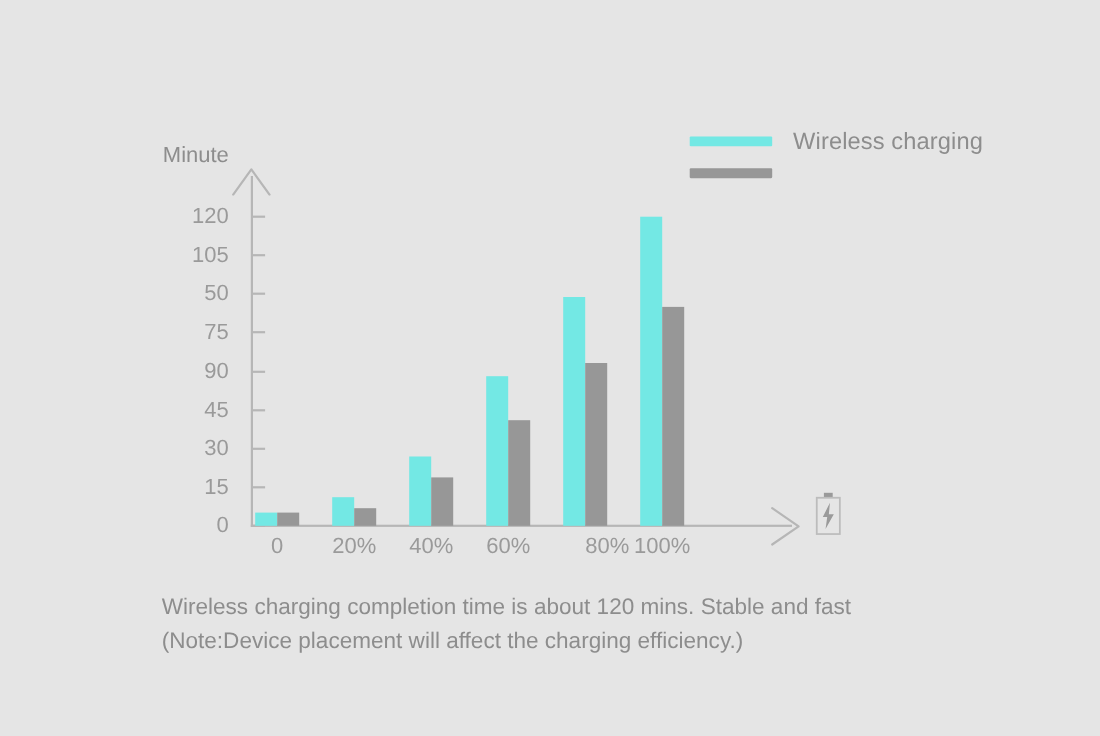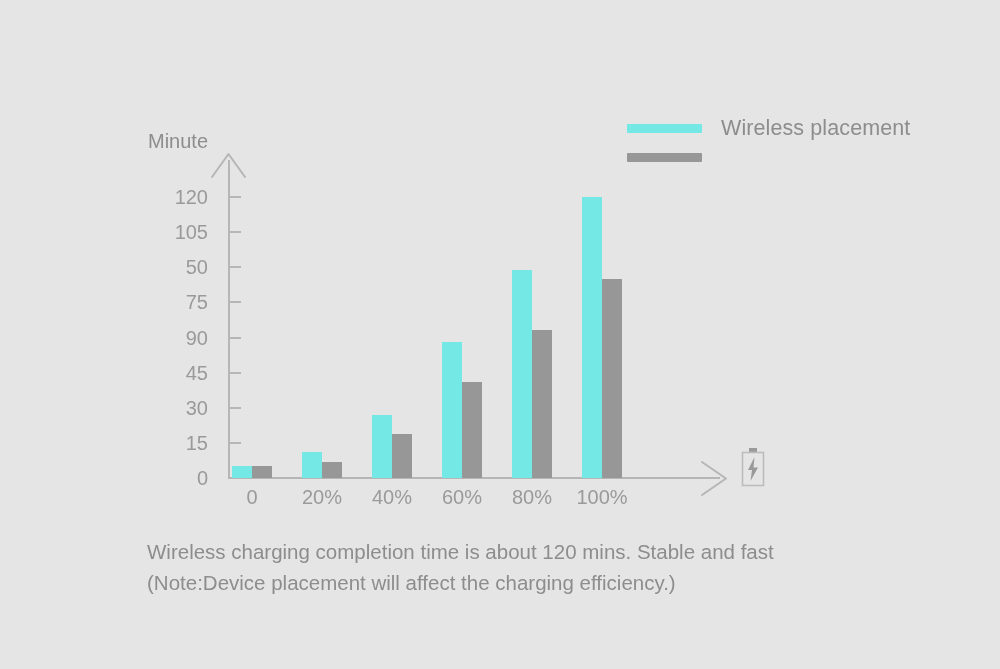--- a/index.html
+++ b/index.html
@@ -163,21 +163,21 @@
   .caption div { white-space: nowrap; }
 </style>
 </head>
 <body>
 
 <div class="page">
 
   <div class="legend">
     <div class="legend-row">
       <div class="legend-swatch" style="background:#73e8e4"></div>
-      <div class="legend-label">Wireless placement</div>
+      <div class="legend-label">Wireless charging</div>
     </div>
     <div class="legend-row">
       <div class="legend-swatch" style="background:#979797"></div>
     </div>
   </div>
 
   <div class="chart">
 
     <div class="axis-title">Minute</div>
 
@@ -226,21 +226,21 @@
         <div class="bar cable" style="left: 304px; height: 147.525px; background: rgb(151, 151, 151);"></div>
         <div class="bar wireless" style="left: 354px; height: 281px; background: rgb(115, 232, 228);"></div>
         <div class="bar cable" style="left: 374px; height: 199.042px; background: rgb(151, 151, 151);"></div>
       </div>
 
     <div id="xlabels">
         <div class="x-label" style="left: 212px;">0</div>
         <div class="x-label" style="left: 282px;">20%</div>
         <div class="x-label" style="left: 352px;">40%</div>
         <div class="x-label" style="left: 422px;">60%</div>
-        <div class="x-label" style="left: 492px;">80%</div>
+        <div class="x-label" style="left: 492px; text-align: right;">80%</div>
         <div class="x-label" style="left: 562px;">100%</div>
       </div>
 
     <svg class="battery" viewBox="0 0 26 40" fill="none">
       <rect x="9" y="1" width="8" height="4" fill="#9a9a9a"></rect>
       <rect x="2.5" y="5.5" width="21" height="33" stroke="#bcbcbc" stroke-width="1.6" fill="none"></rect>
       <path d="M14.5 10 L8 23 L12 23 L10.5 34 L18 20.5 L13.5 20.5 Z" fill="#9a9a9a"></path>
     </svg>
 
   </div>

